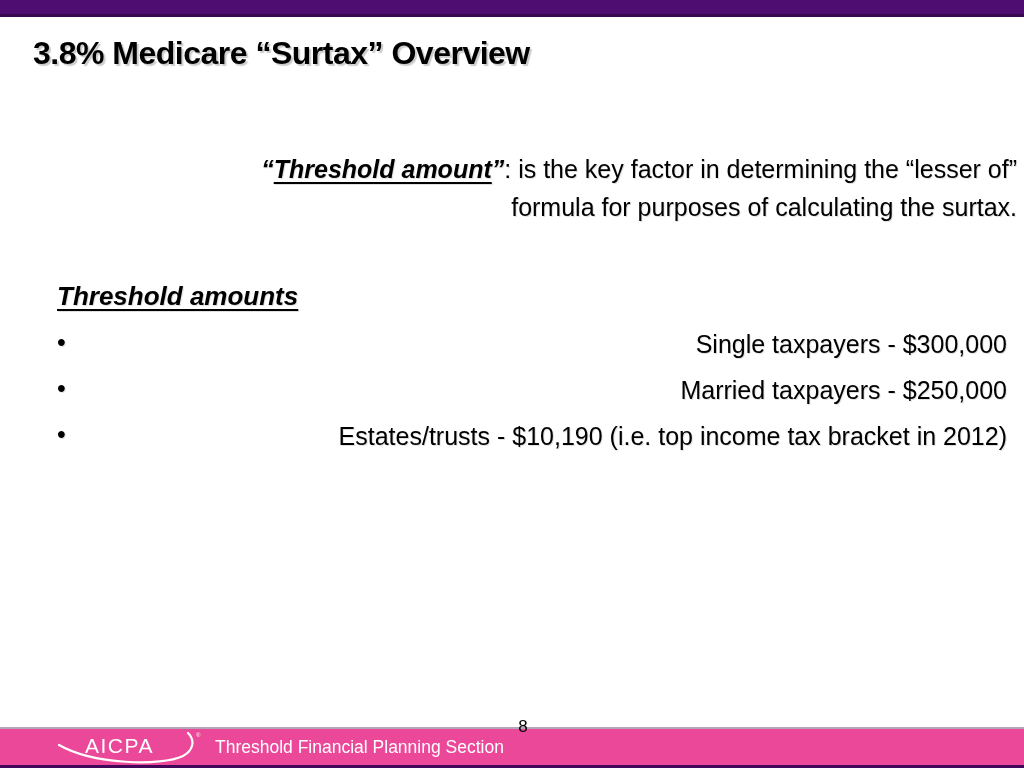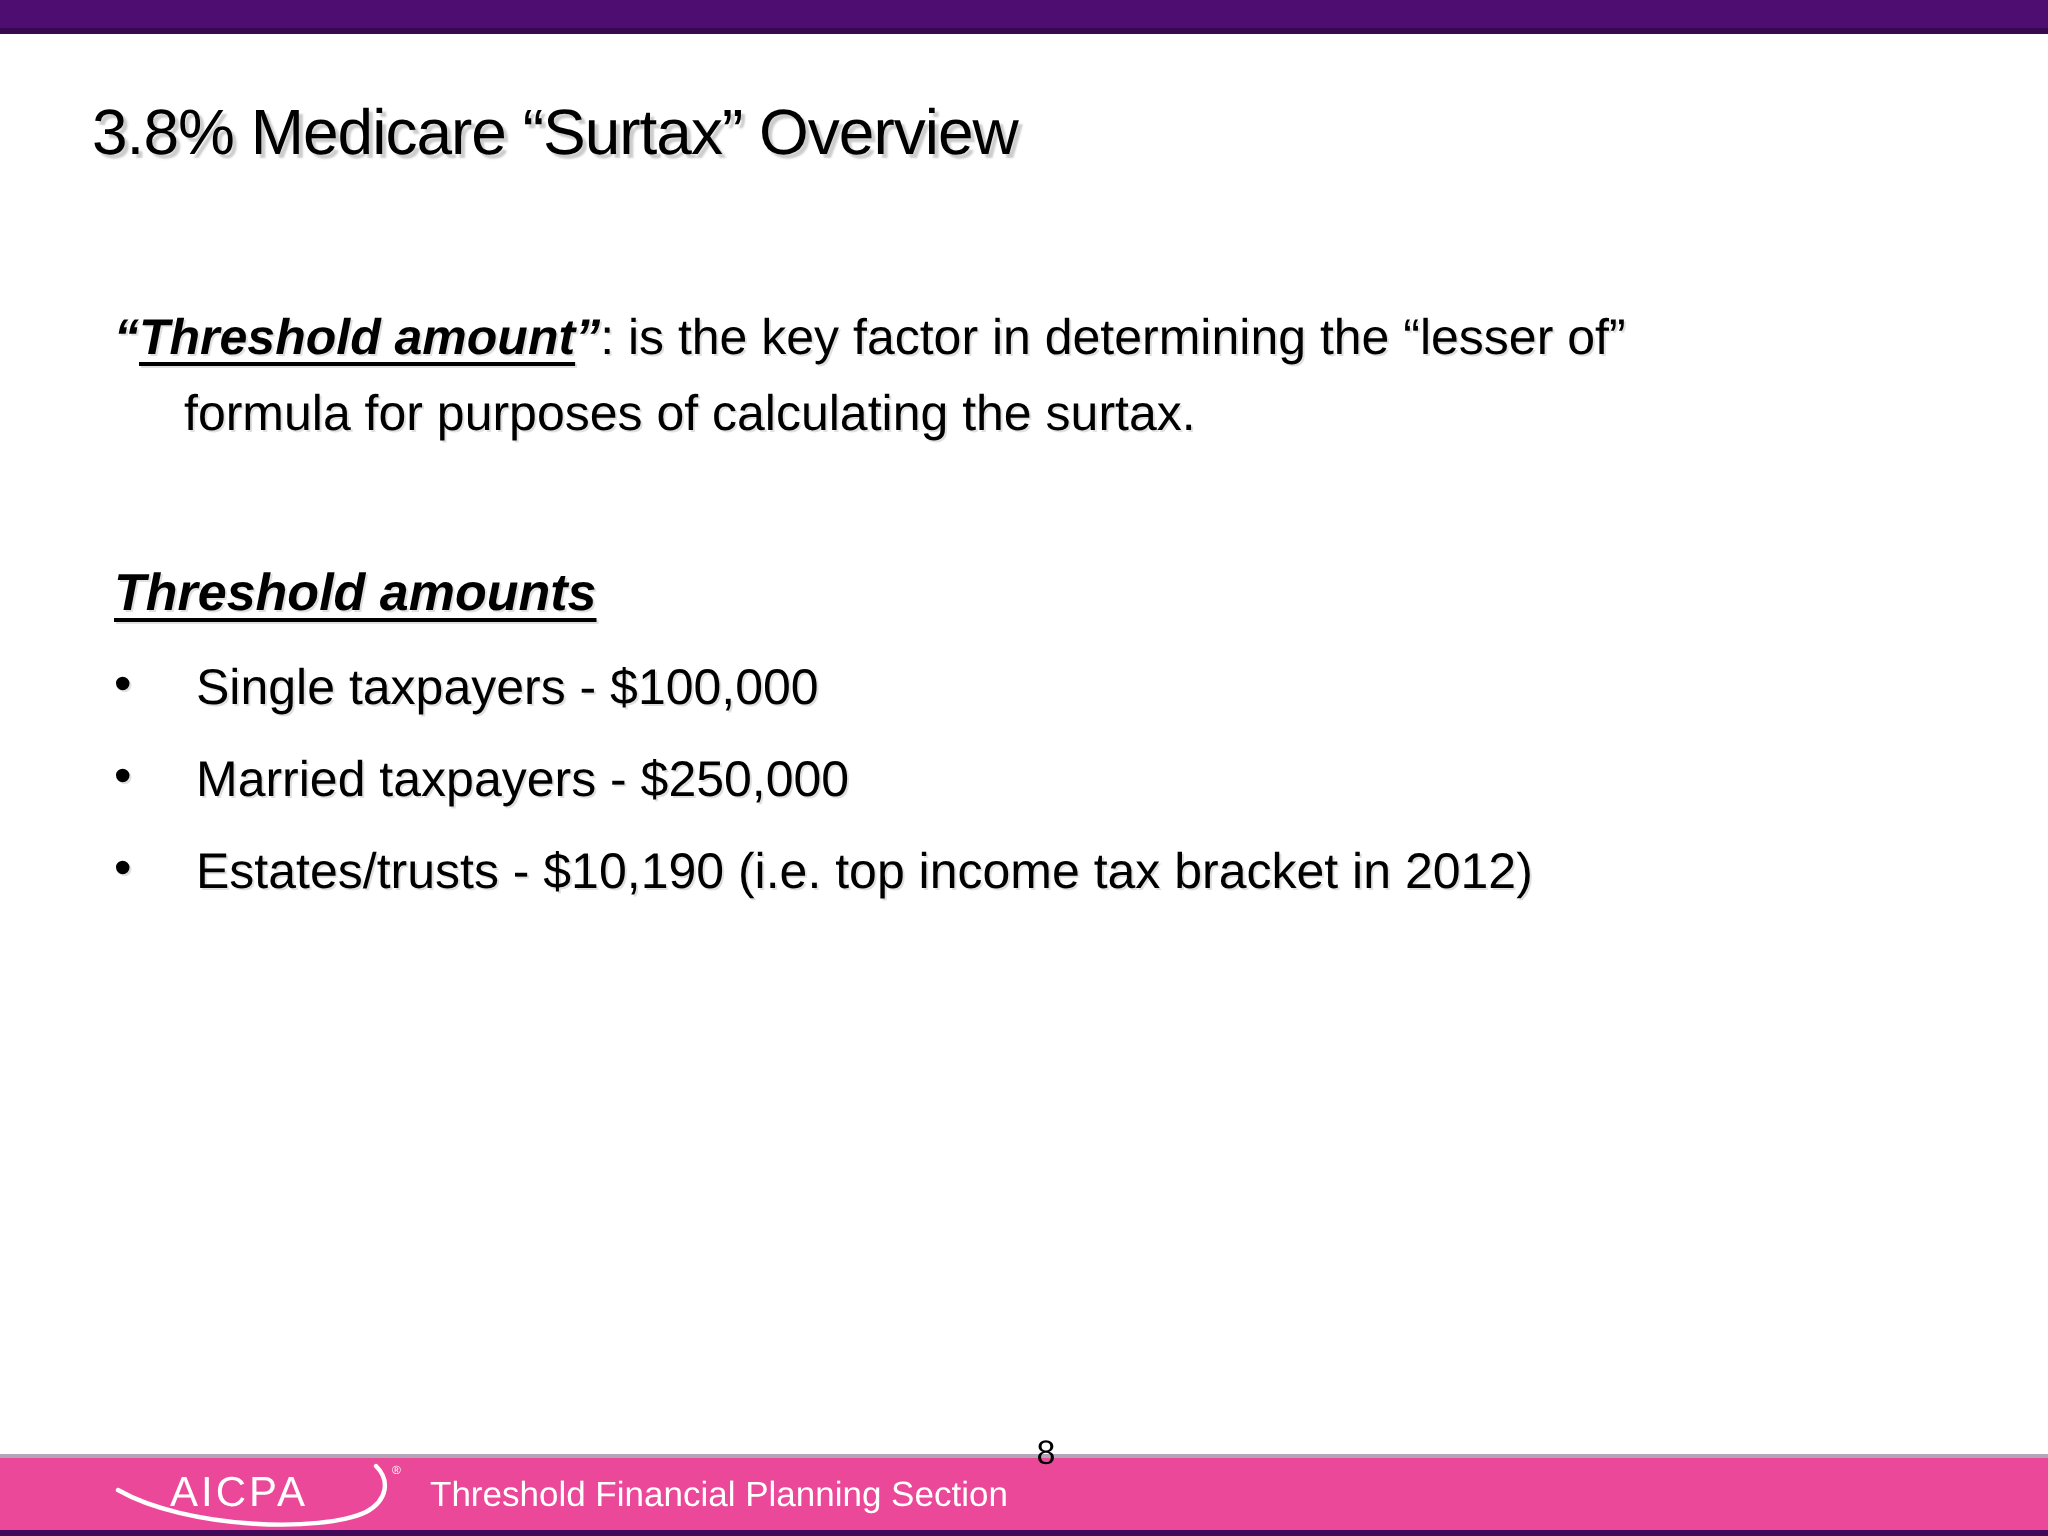--- a/index.html
+++ b/index.html
@@ -16,28 +16,28 @@
     position: absolute;
     top: 0; left: 0; right: 0;
     height: 14px;
     background: #4E0E71;
     border-bottom: 3px solid #38094E;
   }
   .title {
     position: absolute;
     top: 35px;
     left: 33px;
-    margin: 13px;
+    margin: 0;
     font-size: 32px;
-    font-weight: normal;
+    font-weight: bold;
     letter-spacing: -0.5px;
     white-space: nowrap;
     text-shadow: 2px 2px 1px rgba(110,110,110,0.35);
   }
-  .bodytext { font-size: 25px; text-shadow: 1px 1px 0 rgba(0,0,0,0.12); }
+  .bodytext { font-size: 25px; text-shadow: 1px 1px 0 rgba(0,0,0,0.12); text-align: right; }
   .intro {
     position: absolute;
     top: 150px;
     left: 57px;
     width: 960px;
   }
   .intro .line { line-height: 38px; white-space: nowrap; }
   .intro .indent { padding-left: 35px; }
   .bi { font-weight: bold; font-style: italic; }
   .u  { text-decoration: underline; text-decoration-thickness: 2px; text-underline-offset: 4px; }
@@ -136,21 +136,21 @@
   <h1 class="title">3.8% Medicare “Surtax” Overview</h1>
 
   <div class="intro bodytext">
     <div class="line"><span class="bi">“</span><span class="bi u">Threshold amount</span><span class="bi">”</span><span>: is the key factor in determining the “lesser of”</span></div>
     <div class="line indent">formula for purposes of calculating the surtax.</div>
   </div>
 
   <div class="heading bi u">Threshold amounts</div>
 
   <ul class="bullets bodytext">
-    <li><span class="dot">•</span><span>Single taxpayers - $100,000</span></li>
+    <li><span class="dot">•</span><span>Single taxpayers - $300,000</span></li>
     <li><span class="dot">•</span><span>Married taxpayers - $250,000</span></li>
     <li><span class="dot">•</span><span>Estates/trusts - $10,190 (i.e. top income tax bracket in 2012)</span></li>
   </ul>
 
   <div class="page-number">8</div>
 
   <div class="footer">
     <svg class="logo" width="150" height="36" viewBox="0 0 150 36" xmlns="http://www.w3.org/2000/svg">
       <text class="logo-text" x="28" y="24">AICPA</text>
       <path class="swoosh" d="M 131 4 C 138 11 137 21 126 27 C 104 37.5 36 35.5 2 16"></path>

